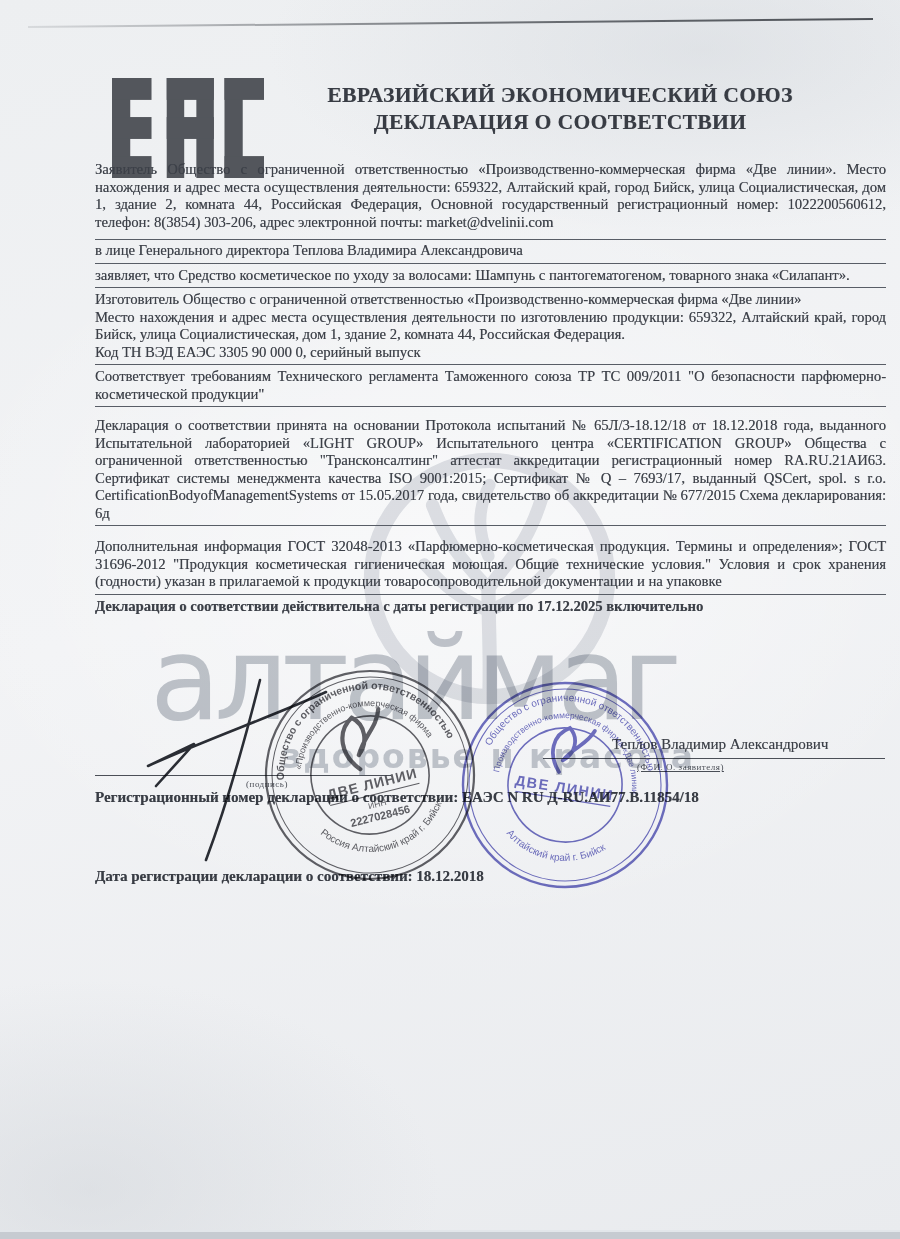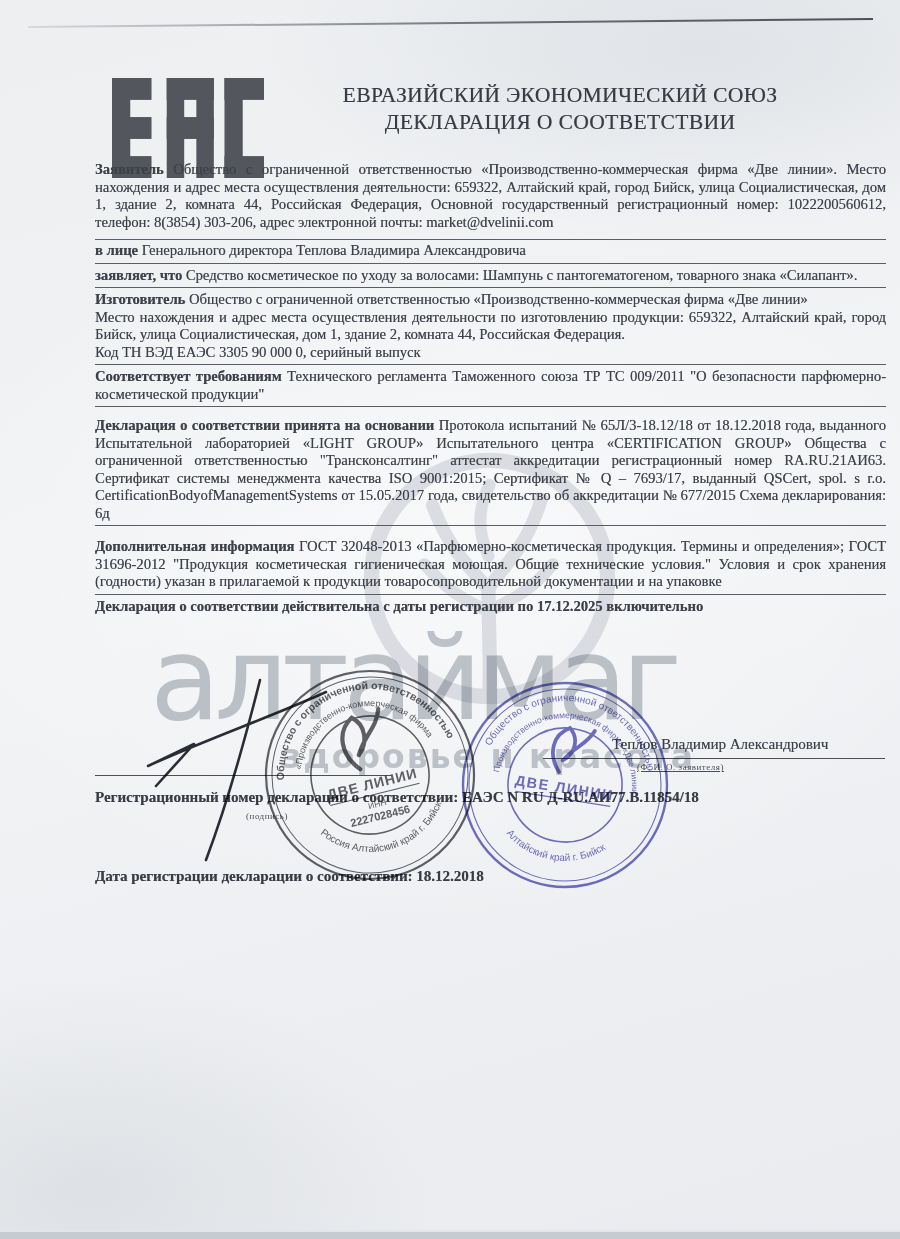--- a/index.html
+++ b/index.html
@@ -10,38 +10,38 @@
       radial-gradient(500px 300px at 10% 96%, rgba(208,212,217,0.5), rgba(208,212,217,0) 70%),
       radial-gradient(700px 500px at 50% 45%, rgba(255,255,255,0.5), rgba(255,255,255,0) 75%),
       linear-gradient(165deg,#edeff1 0%,#f2f3f5 45%,#e9ebee 100%);}
   .page::after{content:"";position:absolute;left:0;right:0;bottom:0;height:7px;background:#c6cbd1;border-top:2px solid #e2e6ea;}
   .scanline-top{position:absolute;left:28px;top:22px;width:845px;height:2px;
     background:linear-gradient(90deg,rgba(90,95,102,0.15),rgba(70,74,80,0.75) 55%,rgba(60,64,70,0.9));
     transform:rotate(-0.55deg);}
   
   .eac-logo{position:absolute;left:112px;top:78px;}
   .title{position:absolute;left:255px;top:82px;width:610px;text-align:center;
-    font-size:21.5px;font-weight:normal;line-height:27px;letter-spacing:0.4px;color:#383c44;
+    font-size:21.5px;font-weight:bold;line-height:27px;letter-spacing:0.4px;color:#383c44;
     text-shadow:0.4px 0.4px 0.5px rgba(56,60,68,0.5);}
   
   .content{position:absolute;left:95px;top:161px;width:791px;font-size:14.6px;line-height:17.5px;
     text-align:justify;text-shadow:0.3px 0.3px 0.45px rgba(60,64,72,0.55);}
   .content p{margin:0;}
-  .content b{font-weight:bold;margin-top:29px;}
+  .content b{font-weight:normal;margin-top:29px;}
   .hr{border-top:1.4px solid #585d66;margin:3px 0;}
   .hr-double{border-bottom:1.3px solid #585d66;height:5px;margin:3px 0 2px 0;}
   .gap-a{margin-top:10px !important;}
   .gap-b{margin-top:12px !important;}
   .validity{font-weight:bold;margin-top:3px !important;}
   
   .sigline{position:absolute;border-top:1.3px solid #4b4f57;height:0;}
   .sl-left{left:95px;top:775px;width:296px;}
   .sl-right{left:543px;top:758px;width:342px;}
   .under-label{position:absolute;font-size:9px;color:#4a4e56;letter-spacing:0.5px;}
-  .lbl-podpis{left:207px;top:779px;width:120px;text-align:center;margin-top:32px;}
+  .lbl-podpis{left:207px;top:779px;width:120px;text-align:center;}
   .lbl-fio{left:637px;top:762px;text-decoration:underline;}
   .sig-name{position:absolute;left:612px;top:736px;font-size:15px;color:#3c4048;text-shadow:0.3px 0.3px 0.4px rgba(60,64,72,0.5);}
   .reg-line{position:absolute;left:95px;font-weight:bold;font-size:15px;color:#383c44;text-shadow:0.3px 0.3px 0.45px rgba(56,60,68,0.55);}
   .reg-num{top:789px;}
   .reg-date{top:859px;margin-top:9px;}
   
   .wm-tree{position:absolute;left:347px;top:436px;mix-blend-mode:multiply;opacity:0.5;pointer-events:none;}
   .wm-big{position:absolute;left:150px;top:622px;font-family:"DejaVu Sans",sans-serif;font-weight:normal;
     font-size:115px;line-height:1;letter-spacing:-6px;color:rgba(148,154,166,0.55);mix-blend-mode:multiply;z-index:6;pointer-events:none;}
   .wm-small{position:absolute;left:282px;top:737px;font-family:"DejaVu Sans",sans-serif;font-weight:bold;

